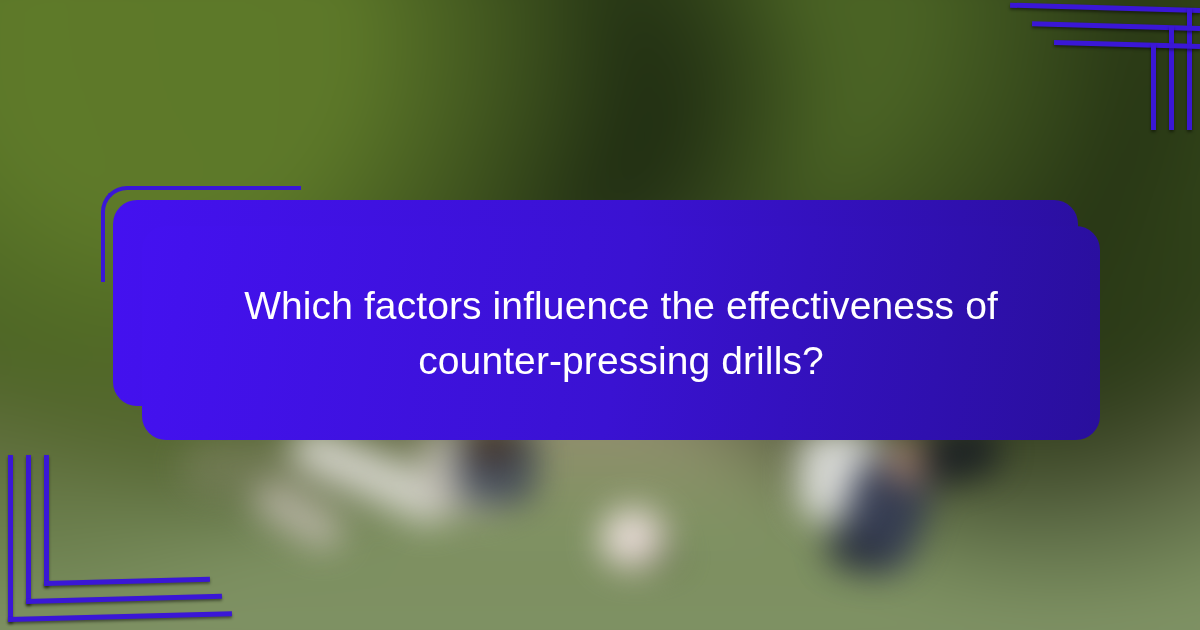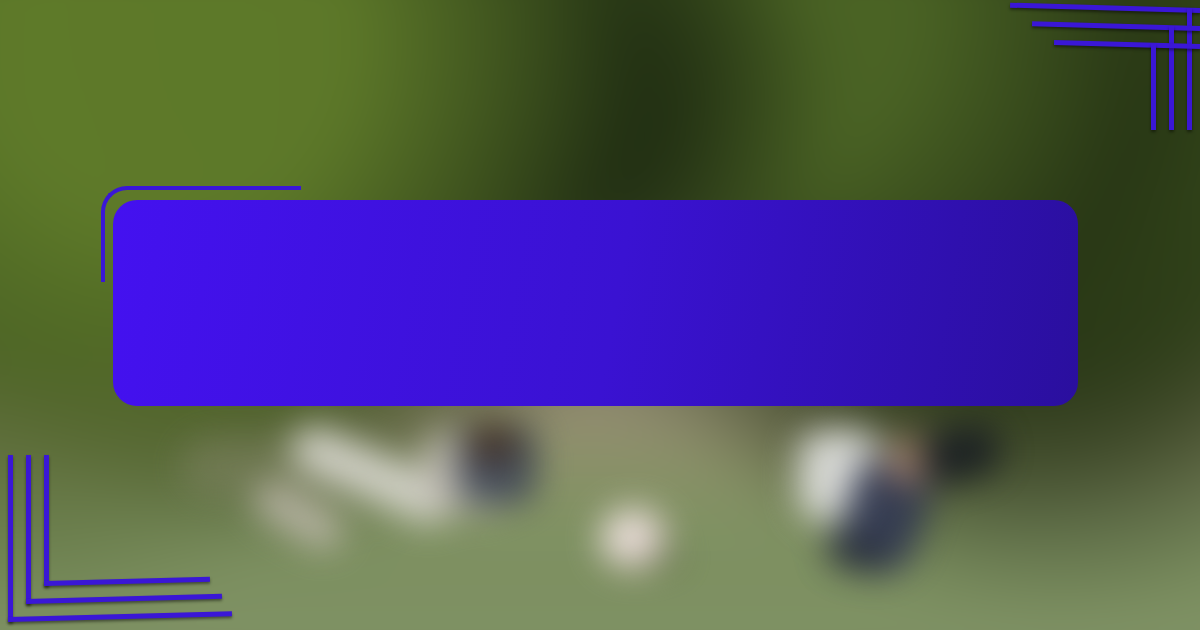--- a/index.html
+++ b/index.html
@@ -253,14 +253,20 @@
     <div class="bar b1-h"></div>
     <div class="bar b2-v"></div>
     <div class="bar b2-h"></div>
     <div class="bar b3-v"></div>
     <div class="bar b3-h"></div>
   </div>
 
   <div class="card-outline"></div>
   <div class="card-back"></div>
 
+  <div class="card-front">
+    <p class="question-text">
+      <span>Which factors influence the effectiveness of</span><br>
+      <span>counter-pressing drills?</span>
+    </p>
+  </div>
 
 </div>
 
 </body></html>

